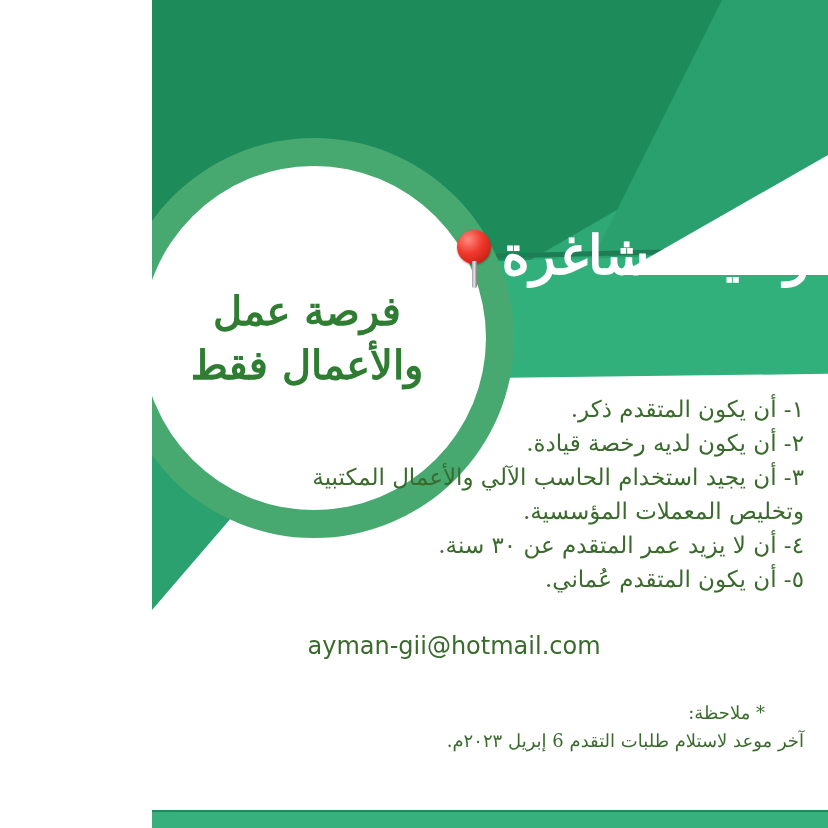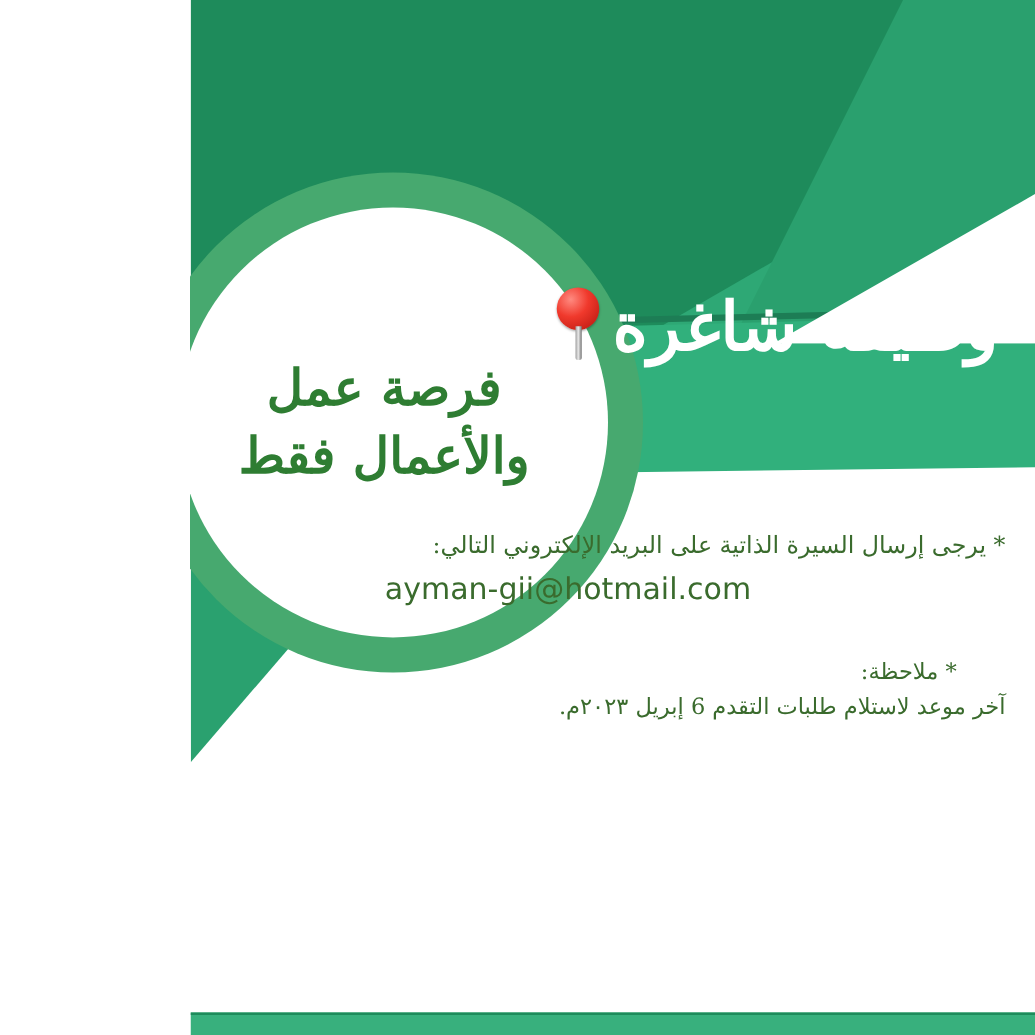--- a/index.html
+++ b/index.html
@@ -88,22 +88,22 @@
     color:#2e7d32;
     font-family:"DejaVu Serif","Liberation Serif",serif;
     font-size:40px;line-height:1.35;font-weight:700;
     direction:rtl;
     padding-right:14px;
   }
   .badge-text span{display:block;white-space:nowrap;}
 
   
   .headline{
-    position:absolute;right:30px;top:228px;
-    display:flex;align-items:flex-end;gap:10px;
+    position:absolute;right:18px;top:228px;
+    display:flex;align-items:flex-start;gap:10px;
     direction:rtl;
   }
   .headline-text{
     color:#ffffff;
     font-family:"DejaVu Serif","Liberation Serif",serif;
     font-size:54px;font-weight:700;line-height:1;
     white-space:nowrap;
   }
   .pin{position:relative;width:36px;height:60px;flex:0 0 36px;}
   .pin .ball{
@@ -167,24 +167,31 @@
     <div class="headline-text">وظيفة شاغرة</div>
     <div class="pin">
       <div class="ball"></div>
       <div class="needle"></div>
     </div>
   </div>
 
   <div class="content">
 
 
+    <ul class="cond-list">
+      <li>١- أن يكون المتقدم ذكر.</li>
+      <li>٢- أن يكون لديه رخصة قيادة.</li>
+      <li>٣- أن يجيد استخدام الحاسب الآلي والأعمال المكتبية</li>
+      <li>وتخليص المعملات المؤسسية.</li>
+      <li>٤- أن لا يزيد عمر المتقدم عن ٣٠ سنة.</li>
+      <li>٥- أن يكون المتقدم عُماني.</li>
+    </ul>
 
     <div class="spacer-a"></div>
 
-    <p class="email-note">* يرجى إرسال السيرة الذاتية على البريد الإلكتروني التالي:</p>
     <p class="email-addr">ayman-gii@hotmail.com</p>
 
     <div class="spacer-b"></div>
 
     <p class="foot-label">* ملاحظة:</p>
     <p class="foot-line">آخر موعد لاستلام طلبات التقدم 6 إبريل ٢٠٢٣م.</p>
   </div>
 
 </div>
 

